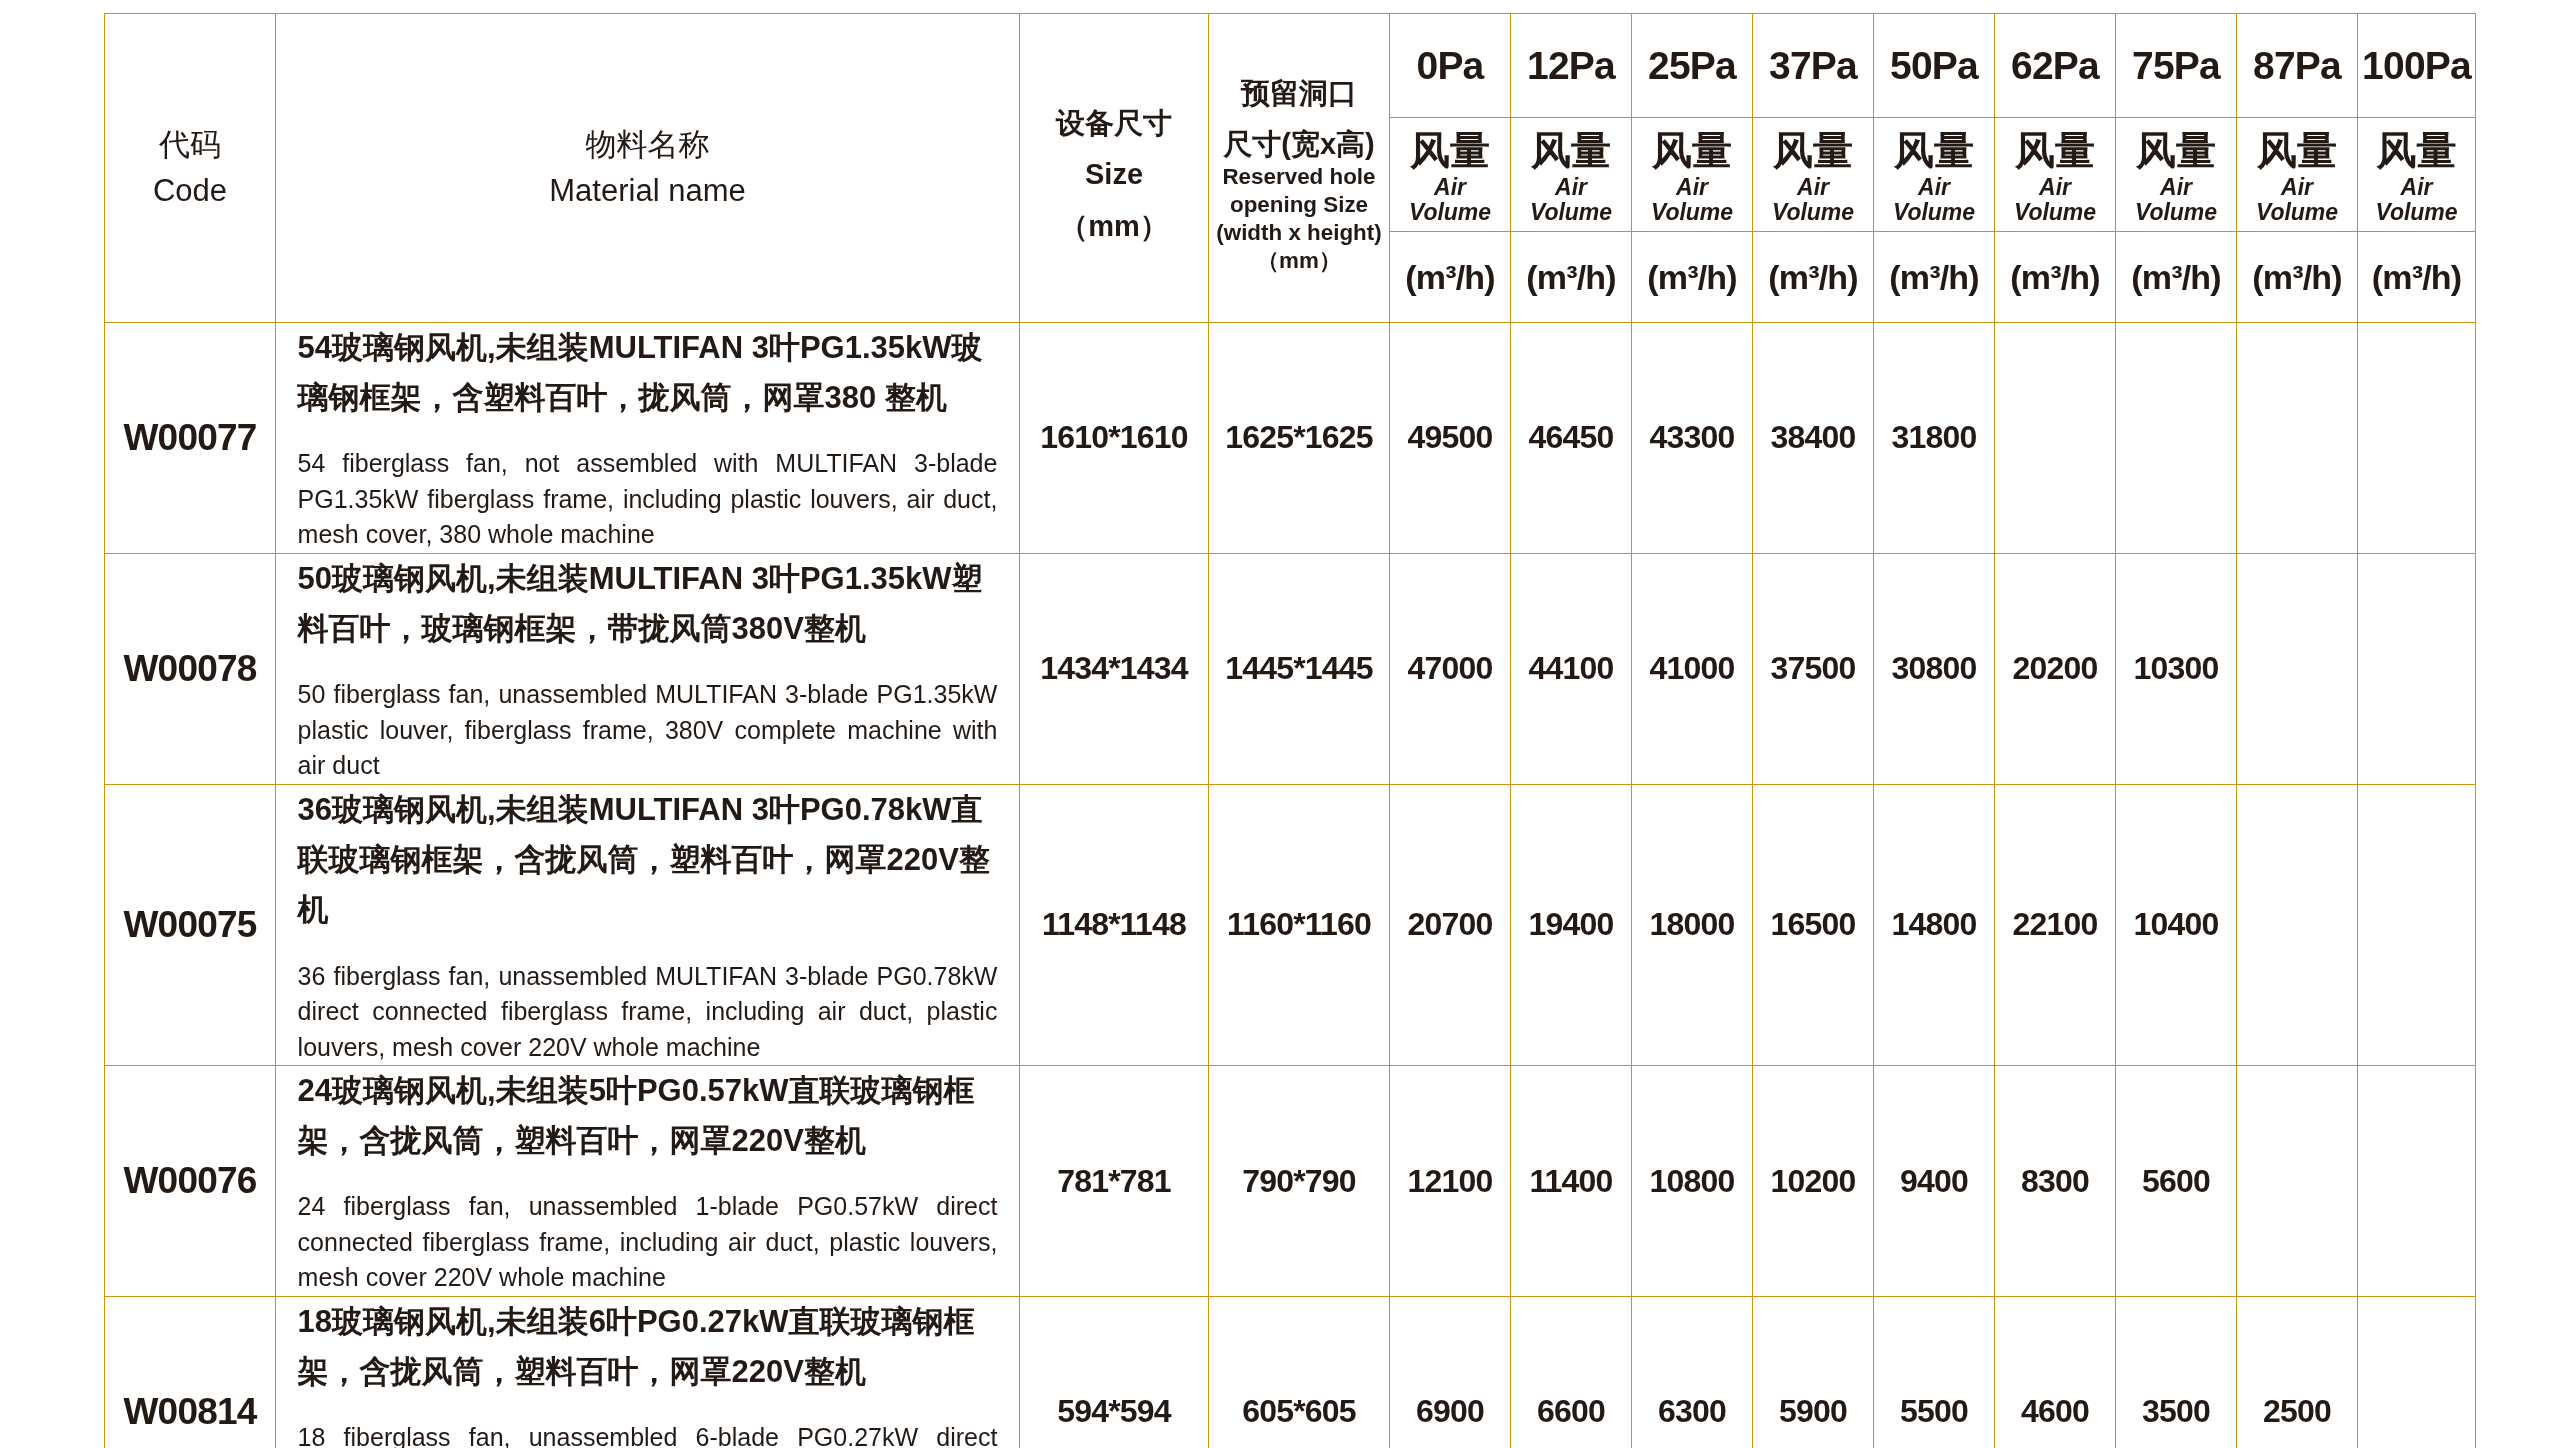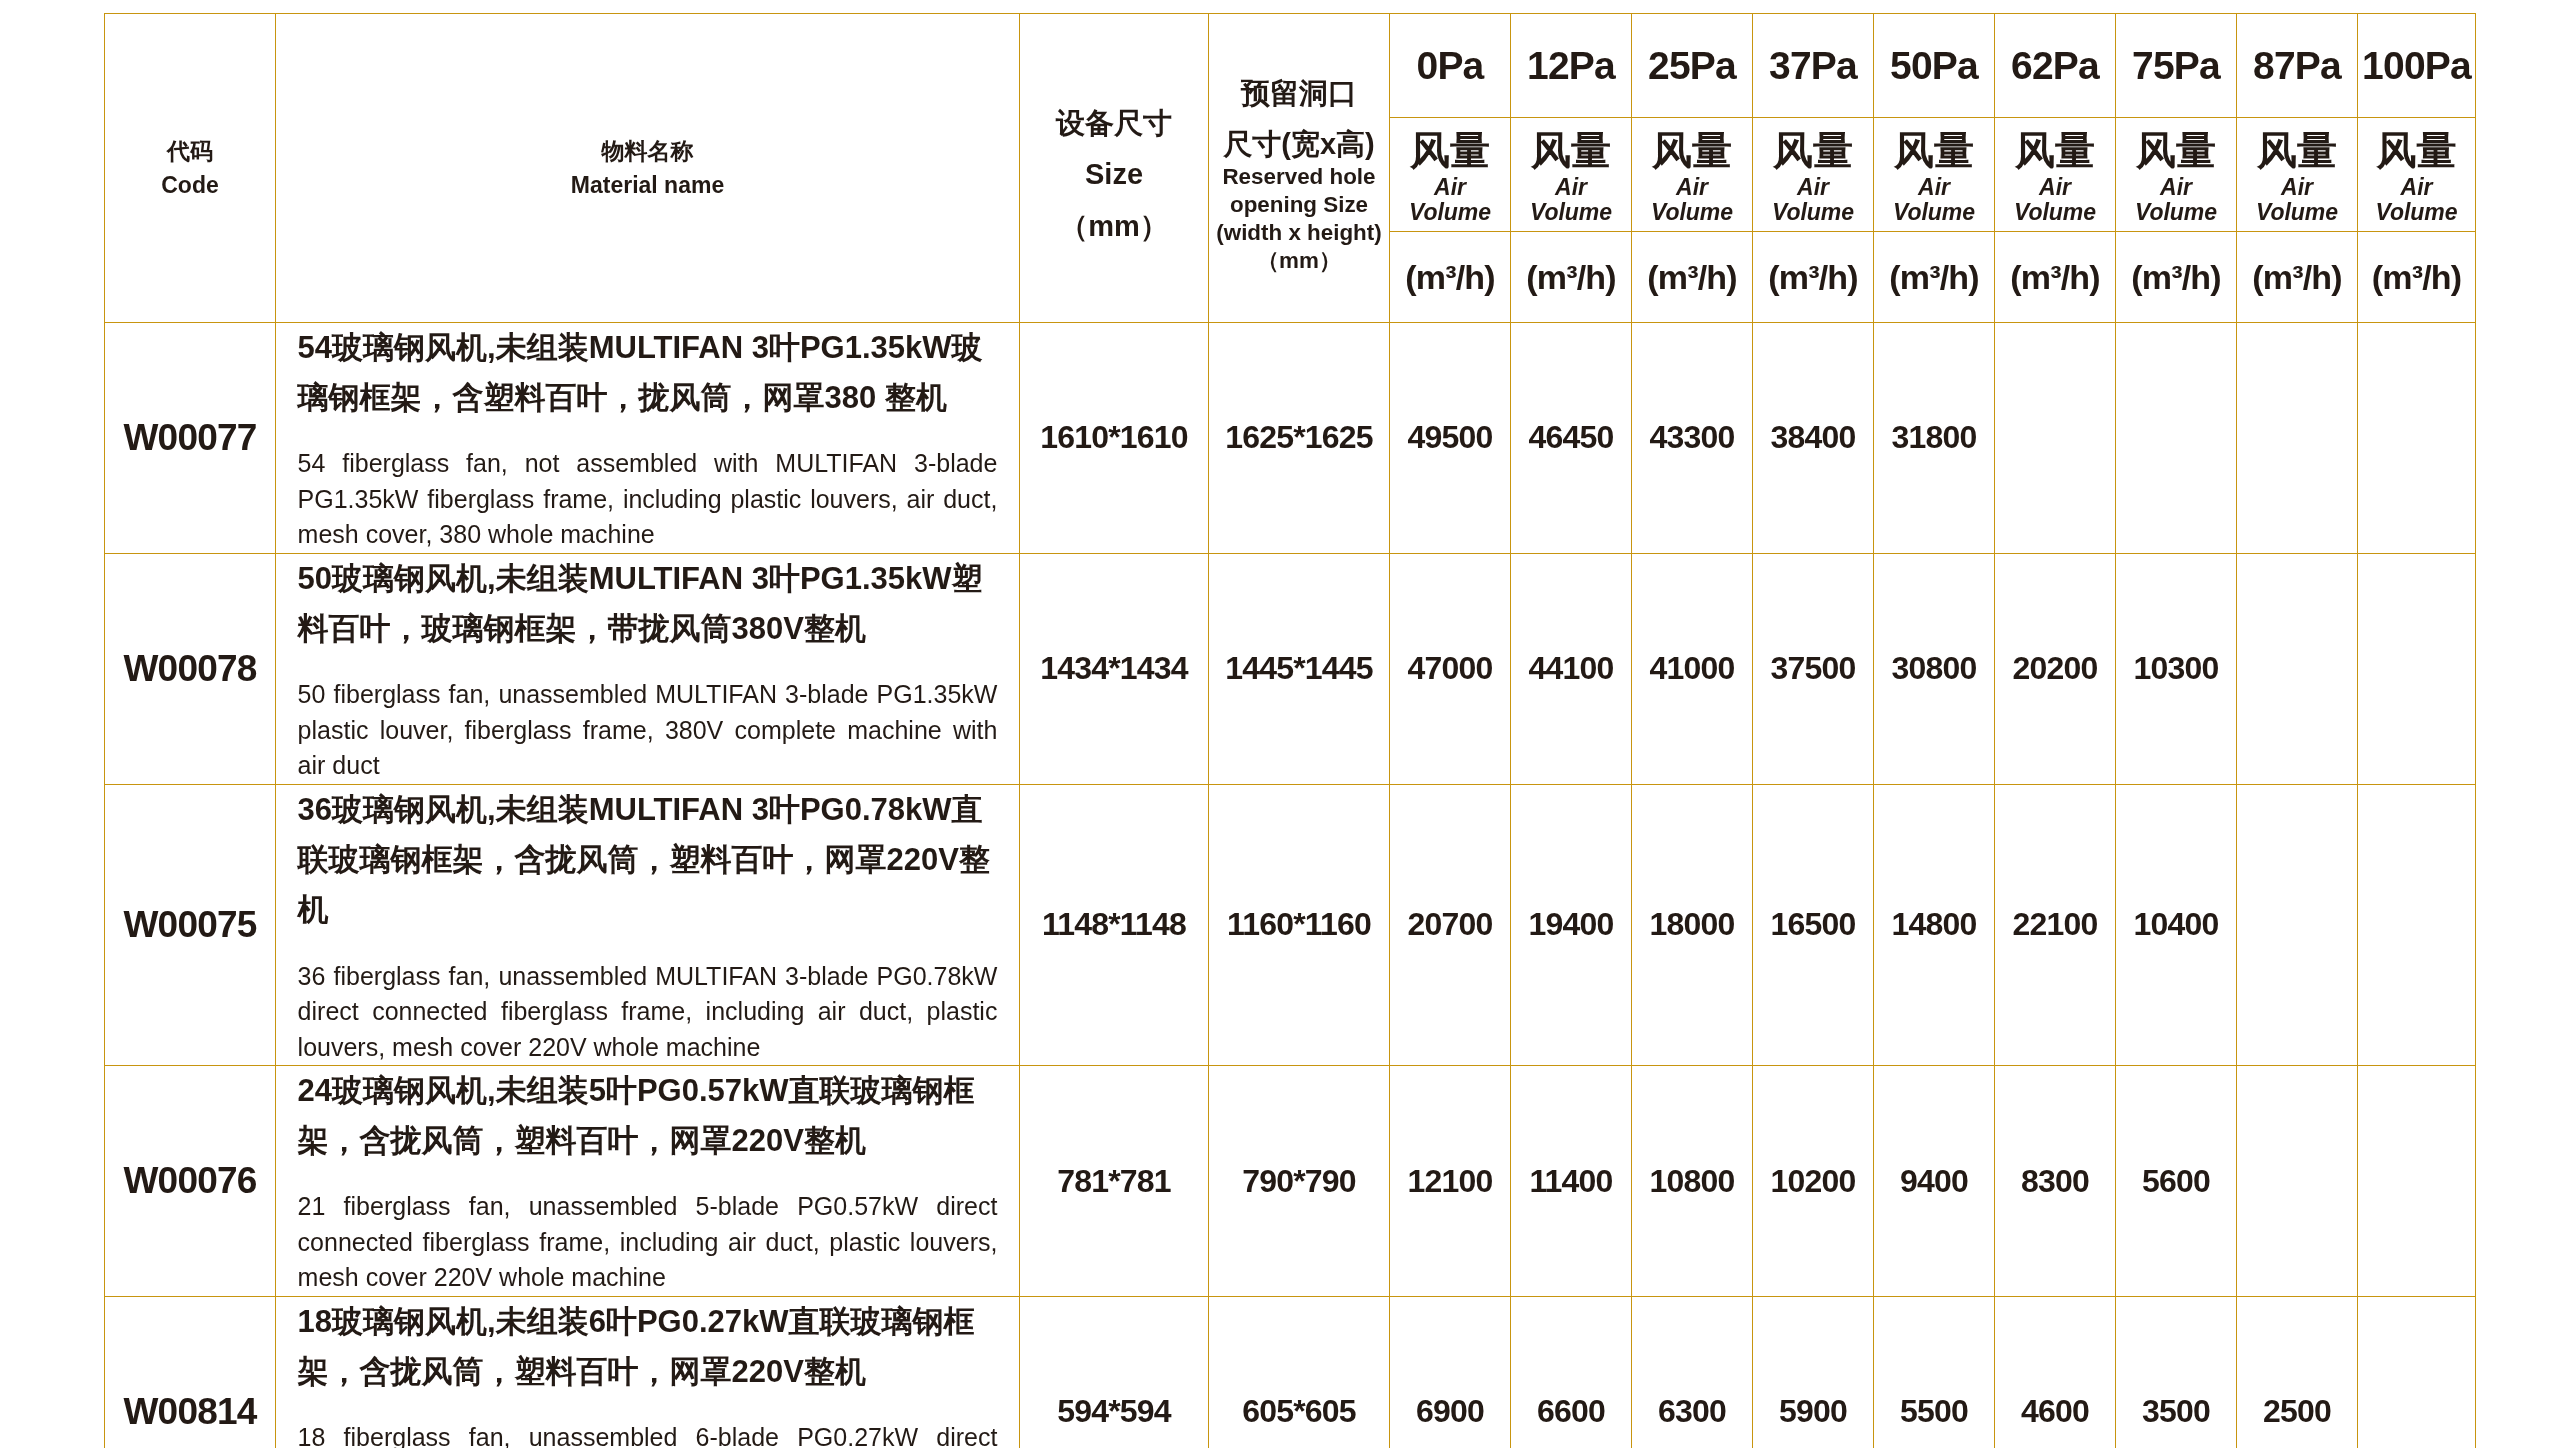--- a/index.html
+++ b/index.html
@@ -12,21 +12,21 @@
   table{border-collapse:collapse;table-layout:fixed;width:2367px;}
   td{
     border:1.5px solid #C8950F;
     padding:0;text-align:center;vertical-align:middle;overflow:hidden;
   }
   
   .hd{font-weight:bold;}
   .hrow1 td{height:103px;}
   .hrow2 td{height:113px;}
   .hrow3 td{height:90px;}
-  .h-main{font-size:23px;font-weight:bold;line-height:1.5;}
+  .h-main{font-size:31px;font-weight:normal;line-height:1.5;}
   .h-tight{font-size:29px;font-weight:bold;line-height:1.32;margin-top:13px;}
   .h-sub{font-size:22.4px;font-weight:bold;line-height:1.25;}
   .pa{font-size:39px;font-weight:bold;letter-spacing:-0.8px;}
   .fl{font-size:40px;font-weight:bold;line-height:1.25;}
   .av{font-size:23px;font-weight:bold;line-height:1.08;font-style:italic;}
   .unit{font-size:34px;font-weight:bold;letter-spacing:-0.8px;}
   
   .drow td{height:223px;}
   .code{font-size:37px;font-weight:bold;letter-spacing:-0.8px;}
   .num{font-size:32px;font-weight:bold;letter-spacing:-0.8px;}
@@ -203,21 +203,21 @@
     <td class="num">22100</td>
     <td class="num">10400</td>
     <td class="num"></td>
     <td class="num"></td>
   </tr>
 
   <tr class="drow">
     <td class="code">W00076</td>
     <td class="mat">
       <div class="cn">24玻璃钢风机,未组装5叶PG0.57kW直联玻璃钢框架，含拢风筒，塑料百叶，网罩220V整机</div>
-      <div class="en">21 fiberglass fan, unassembled 5-blade PG0.57kW direct connected fiberglass frame, including air duct, plastic louvers, mesh cover 220V whole machine</div>
+      <div class="en">24 fiberglass fan, unassembled 1-blade PG0.57kW direct connected fiberglass frame, including air duct, plastic louvers, mesh cover 220V whole machine</div>
     </td>
     <td class="num">781*781</td>
     <td class="num">790*790</td>
     <td class="num">12100</td>
     <td class="num">11400</td>
     <td class="num">10800</td>
     <td class="num">10200</td>
     <td class="num">9400</td>
     <td class="num">8300</td>
     <td class="num">5600</td>

